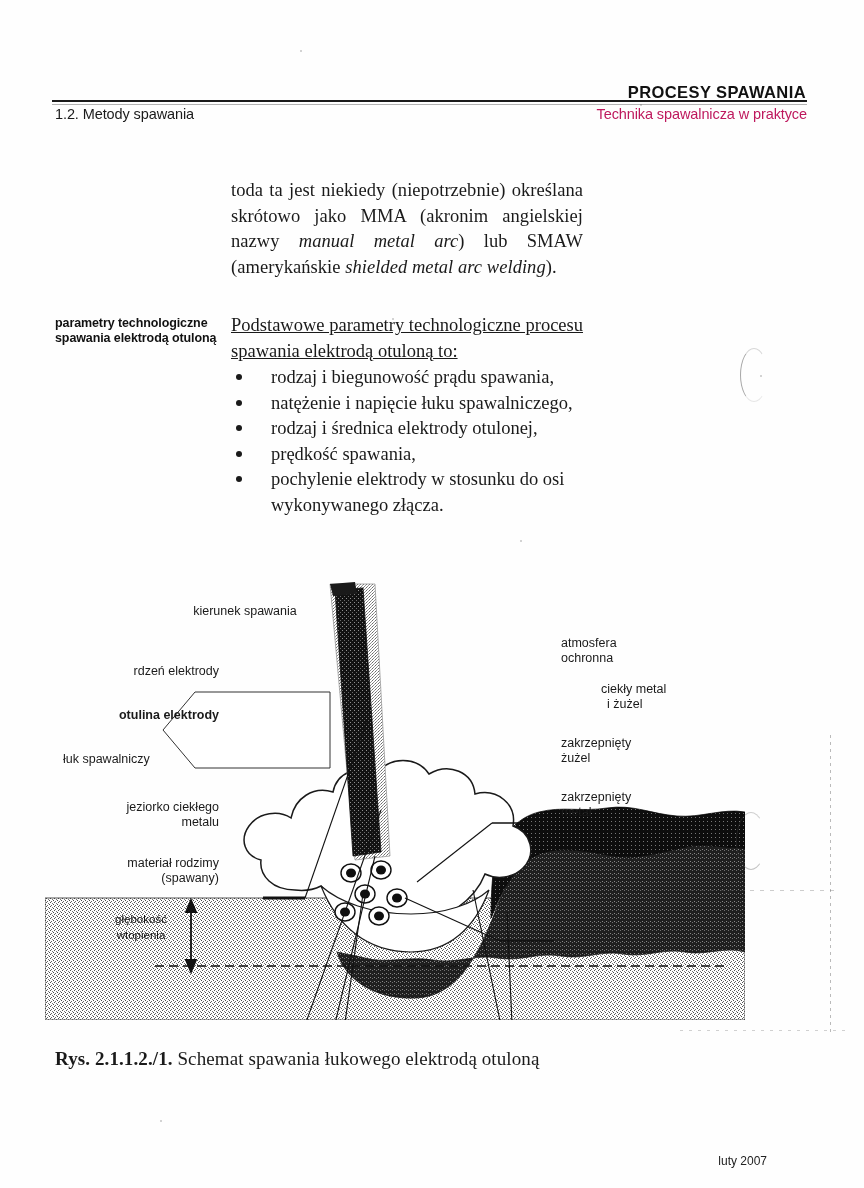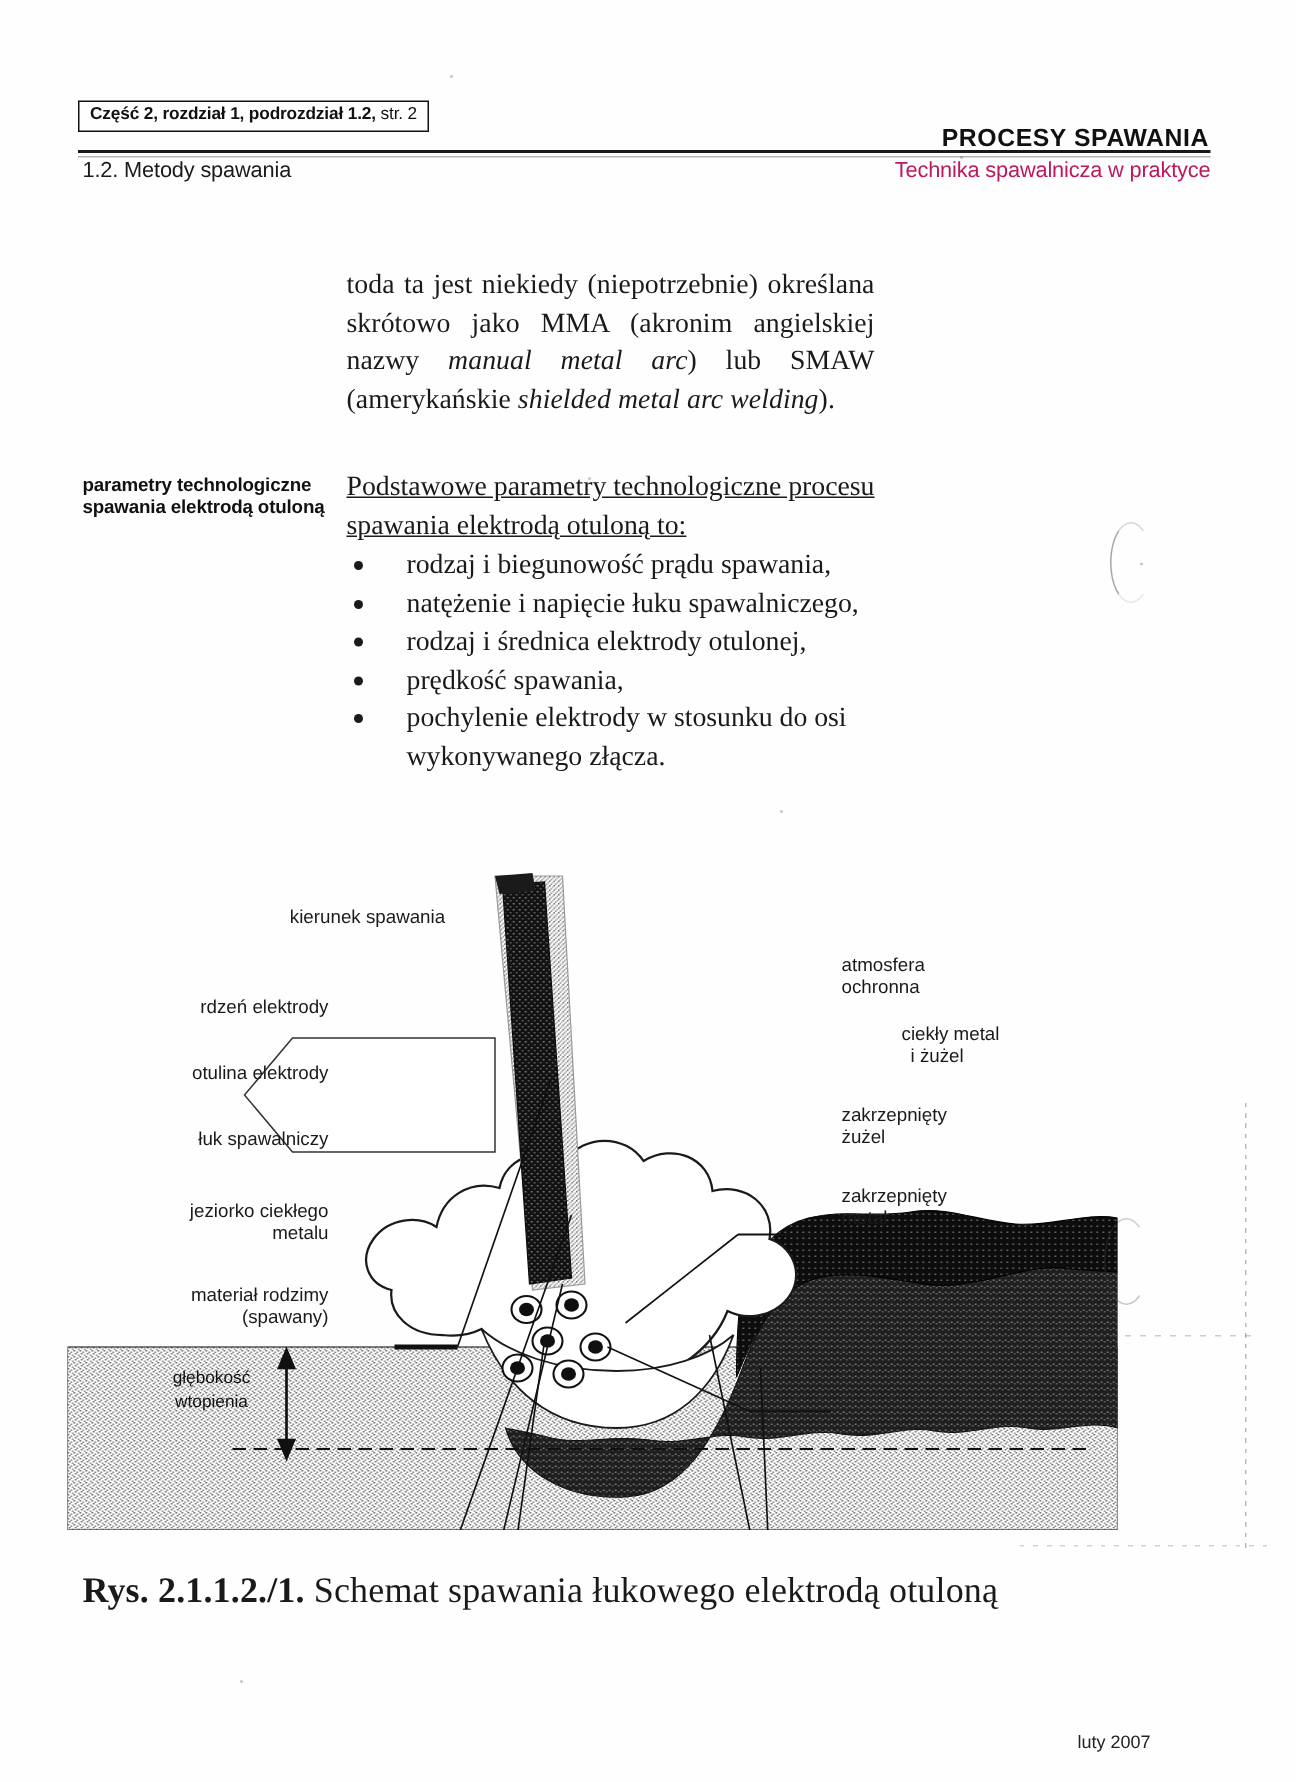--- a/index.html
+++ b/index.html
@@ -76,21 +76,21 @@
     border-radius:50%;background:#1a1a1a;
   }
   .bullets li.two-line{line-height:25.5px;}
 
   
   .figure{position:absolute;left:45px;top:560px;width:700px;height:460px;}
   .figure svg{display:block;}
 
   .fig-cap{
     position:absolute;left:55px;top:1048px;
-    font-size:24px;letter-spacing:0.1px;
+    font-size:19px;letter-spacing:0.1px;
   }
   .fig-cap b{font-weight:bold;}
 
   .footer{
     position:absolute;right:97px;top:1154px;
     font-family:"Liberation Sans", sans-serif;
     font-size:12px;color:#222;
   }
 
   
@@ -111,24 +111,20 @@
          background:repeating-linear-gradient(to right,rgba(90,90,90,.3) 0 4px,transparent 4px 10px);}
   .hline2{left:680px;top:1030px;width:165px;height:1px;
          background:repeating-linear-gradient(to right,rgba(90,90,90,.28) 0 3px,transparent 3px 9px);}
   .speck{background:rgba(90,90,90,.35);width:2px;height:2px;border-radius:50%;}
 </style>
 </head>
 <body>
 
 <div class="page">
 
-  <div class="hdr-box">
-    <span>Część 2, rozdział 1, podrozdział 1.2,</span>
-    <span class="lt">str. 2</span>
-  </div>
 
   <div class="hdr-title">PROCESY SPAWANIA</div>
 
   <div class="hdr-rule"></div>
 
   <div class="sec-left">1.2. Metody spawania</div>
   <div class="sec-right">Technika spawalnicza w praktyce</div>
 
   <div class="para1"><span>toda ta jest niekiedy (niepotrzebnie) określana skrótowo jako MMA (akronim angielskiej nazwy </span><span class="it">manual metal arc</span><span>) lub SMAW (amerykańskie </span><span class="it">shielded metal arc welding</span><span>).</span></div>
 
@@ -321,25 +317,25 @@
                 color:#1a1a1a;line-height:15px;">
 
       <div style="position:absolute;left:145px;top:44px;width:110px;text-align:center;">
         <span>kierunek spawania</span>
       </div>
 
       <div style="position:absolute;left:18px;top:104px;width:156px;text-align:right;">
         <span>rdzeń elektrody</span>
       </div>
 
-      <div style="position:absolute;left:18px;top:148px;width:156px;text-align:right;">
+      <div style="position:absolute;left:18px;top:148px;width:156px;text-align:right;font-weight:bold;">
         <span>otulina elektrody</span>
       </div>
 
-      <div style="position:absolute;left:18px;top:192px;width:156px;text-align:right;">
+      <div style="position:absolute;left:18px;top:192px;width:156px;text-align:left;">
         <span>łuk spawalniczy</span>
       </div>
 
       <div style="position:absolute;left:10px;top:240px;width:164px;text-align:right;">
         <div>jeziorko ciekłego</div>
         <div>metalu</div>
       </div>
 
       <div style="position:absolute;left:10px;top:296px;width:164px;text-align:right;">
         <div>materiał rodzimy</div>

